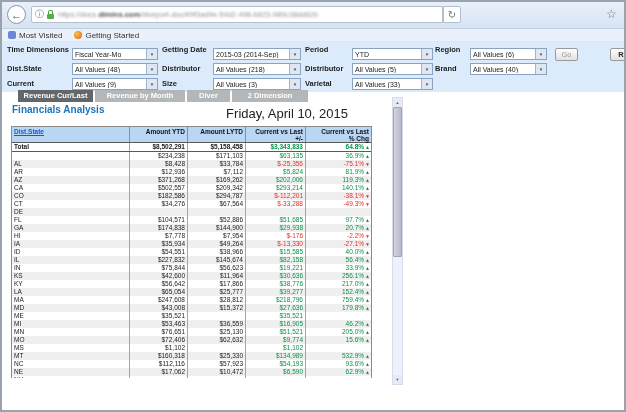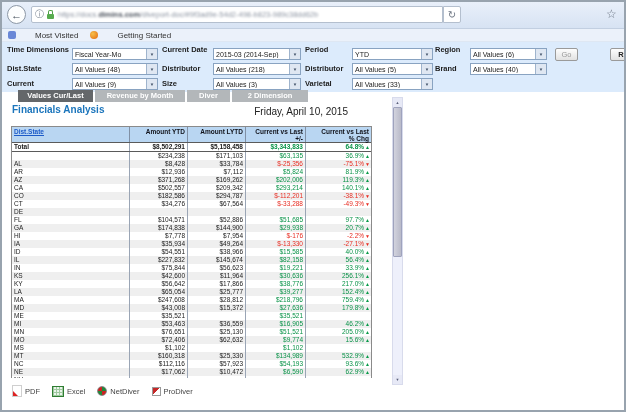--- a/index.html
+++ b/index.html
@@ -32,21 +32,21 @@
          margin-right:4px; flex:none; }
   .mag::after { content:''; position:absolute; width:4px; height:1px; background:#8a93a0;
                 transform:rotate(45deg); right:-3px; bottom:-1px; }
   .search-ph { font-size:8px; color:#9aa2ad; font-style:italic; }
   .star { position:absolute; left:604px; top:5px; font-size:12px; color:#707a87; cursor:pointer; }
 
   
   .bookmarks { position:absolute; left:0; top:27px; width:622px; height:13px; background:#ebf1fa;
                display:flex; align-items:center; padding-left:6px; box-sizing:border-box; gap:12px;
                border-bottom:1px solid #dee7f3; }
-  .bm-item { display:flex; align-items:center; gap:19px; cursor:pointer; }
+  .bm-item { display:flex; align-items:center; gap:3px; cursor:pointer; }
   .bm-ic.mv { width:8px; height:8px; border-radius:2px; background:#6a88d7; }
   .bm-ic.gs { width:8px; height:8px; border-radius:50%;
               background:radial-gradient(circle at 35% 35%, #f7c04a, #e2670d); }
   .bm-lb { font-size:8px; color:#333; }
 
   
   .filters { position:absolute; left:0; top:40px; width:622px; height:50px; background:#dcebfc; }
   .f-label { position:absolute; font-size:7.5px; font-weight:bold; color:#1c1c1c; line-height:8.5px; }
   .sel { position:absolute; height:12px; background:#fff; border:1px solid #89a3c1; display:flex;
          align-items:center; box-sizing:border-box; cursor:pointer; }
@@ -59,21 +59,21 @@
   .btn.go { left:553px; width:23px; color:#9a9a9a; }
   .btn.reset { left:608px; width:37px; color:#222;font-weight:bold; }
 
   
   .tabs { position:absolute; top:88px; left:0; height:12px; }
   .tab { position:absolute; top:0; height:12px; background:#b3b7ba; color:#fff; font-size:7.5px;
          font-weight:bold; text-align:center; line-height:12px; cursor:pointer; white-space:nowrap; overflow:hidden; }
   .tab.active { background:#64676a; }
 
   .page-title { position:absolute; left:10px; top:102px; font-size:10px; font-weight:bold; color:#1b75bc; }
-  .page-date { position:absolute; left:0; top:104px; width:346px; text-align:right; font-size:10px; color:#222; }
+  .page-date { position:absolute; left:0; top:104px; width:346px; text-align:right; font-size:13px; color:#222; }
 
   
   .rtable { position:absolute; left:9px; top:124px; width:361px; height:252px; overflow:hidden;
             border-top:1px solid #8a8a8a; border-left:1px solid #8a8a8a; border-right:1px solid #8a8a8a;
             box-sizing:border-box; background:#fff; }
   .thead { display:flex; height:16px; background:#b9d6f2; border-bottom:1px solid #5a5a5a; box-sizing:border-box; }
   .th { box-sizing:border-box; border-right:1px solid #8090a5; font-size:6.5px; font-weight:bold;
         color:#10121a; text-align:right; padding:1px 2px 0 0; white-space:pre-line; line-height:7px; }
   .th:last-child { border-right:none; }
   .th.first { text-align:left; padding-left:2px; color:#1c5ac8; text-decoration:underline; cursor:pointer; }
@@ -149,21 +149,21 @@
     </div>
 
   <div class="filters" id="filters">
     <div class="btn go">Go</div>
     <div class="btn reset">Reset</div>
   <div class="f-label" style="left: 5px; top: 4px; width: 64px;">Time Dimensions</div>
       <div class="sel" style="left: 70px; top: 6px; width: 86px;">
         <span class="sel-v">Fiscal Year-Mo</span>
         <span class="sel-a">▼</span>
       </div>
-      <div class="f-label" style="left: 160px; top: 4px; width: 50px;">Current Date</div>
+      <div class="f-label" style="left: 160px; top: 4px; width: 50px;">Getting Date</div>
       <div class="sel" style="left: 211px; top: 6px; width: 88px;">
         <span class="sel-v">2015-03 (2014-Sep)</span>
         <span class="sel-a">▼</span>
       </div>
       <div class="f-label" style="left: 303px; top: 4px; width: 48px;">Period</div>
       <div class="sel" style="left: 350px; top: 6px; width: 81px;">
         <span class="sel-v">YTD</span>
         <span class="sel-a">▼</span>
       </div>
       <div class="f-label" style="left: 433px; top: 4px; width: 35px;">Region</div>
@@ -202,21 +202,21 @@
         <span class="sel-a">▼</span>
       </div>
       <div class="f-label" style="left: 303px; top: 38px; width: 48px;">Varietal</div>
       <div class="sel" style="left: 350px; top: 36px; width: 81px;">
         <span class="sel-v">All Values (33)</span>
         <span class="sel-a">▼</span>
       </div>
     </div>
 
   <div class="tabs" id="tabs">
-      <div class="tab active" style="left: 16px; width: 75px;">Values Cur/Last</div>
+      <div class="tab active" style="left: 16px; width: 75px;">Revenue Cur/Last</div>
       <div class="tab" style="left: 93px; width: 90px;">Revenue by Month</div>
       <div class="tab" style="left: 185px; width: 43px;">Diver</div>
       <div class="tab" style="left: 230px; width: 76px;">2 Dimension</div>
     </div>
 
   <div class="page-title">Financials Analysis</div>
   <div class="page-date">Friday, April 10, 2015</div>
 
   <div class="rtable" id="rtable">
       <div class="thead">
@@ -517,32 +517,14 @@
         <div class="td pct" style="width: 65px;"></div>
       </div>
     </div>
 
   <div class="vscroll">
     <div class="sb-btn up">▲</div>
     <div class="sb-thumb"></div>
     <div class="sb-btn down">▼</div>
   </div>
 
-  <div class="footer" id="footer">
-      <div class="ft-item">
-        <span class="pdf-icon"></span>
-        <span class="ft-lb">PDF</span>
-      </div>
-      <div class="ft-item">
-        <span class="excel-icon"></span>
-        <span class="ft-lb">Excel</span>
-      </div>
-      <div class="ft-item">
-        <span class="netdiver-icon"></span>
-        <span class="ft-lb">NetDiver</span>
-      </div>
-      <div class="ft-item">
-        <span class="prodiver-icon"></span>
-        <span class="ft-lb">ProDiver</span>
-      </div>
-    </div>
 
 </div>
 
 </body></html>

